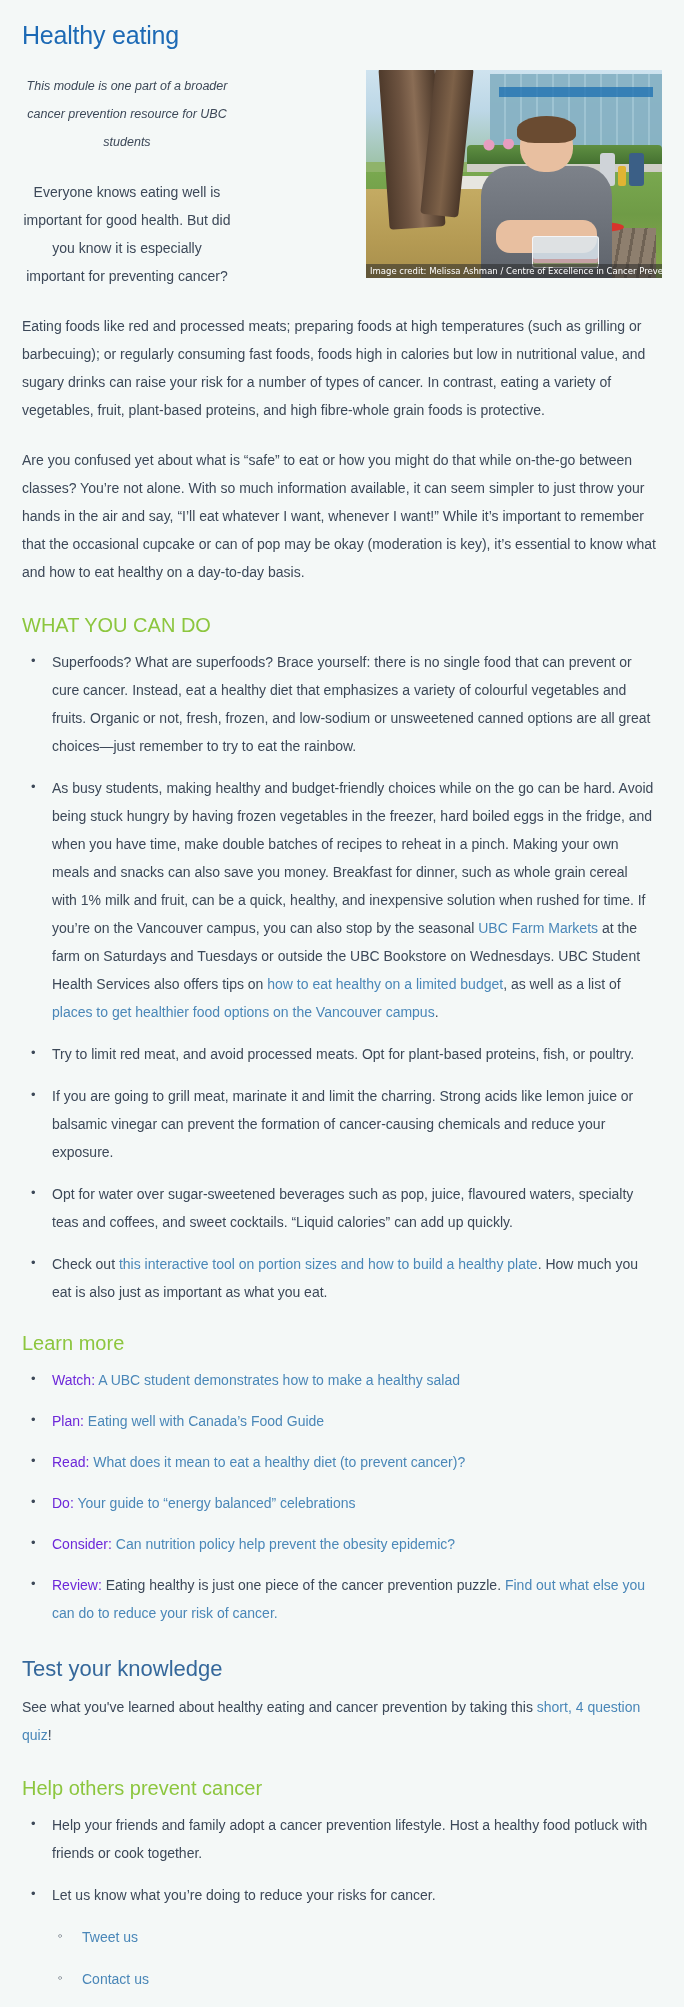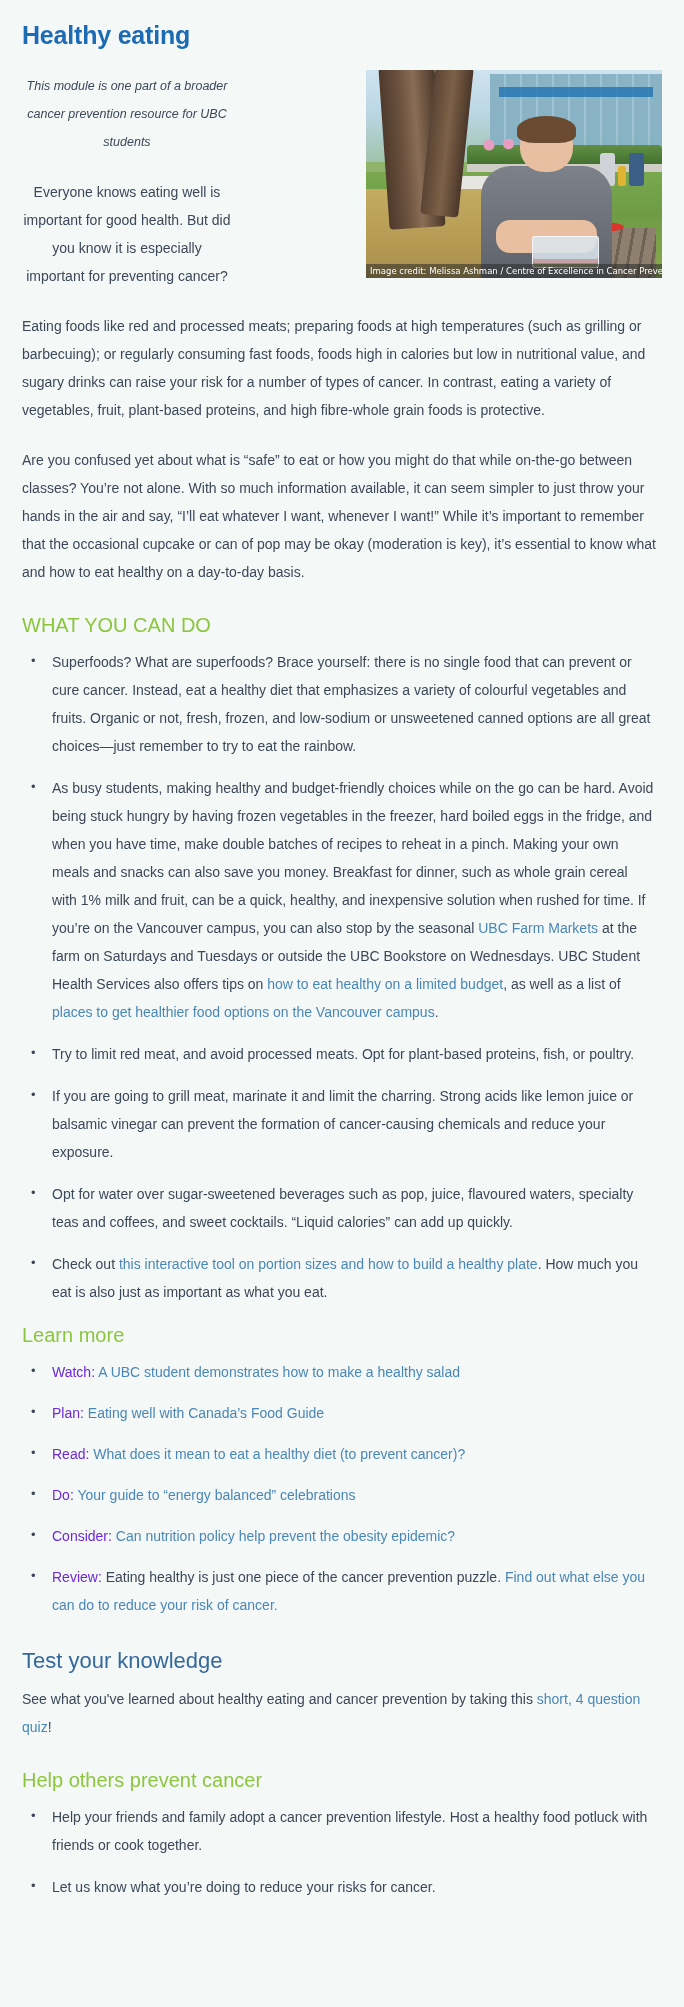--- a/index.html
+++ b/index.html
@@ -18,33 +18,33 @@
     width: 684px;
     box-sizing: border-box;
     padding: 14px 22px 24px 22px;
     position: relative;
   }
 
   
   .page-title {
     color: #1d6ab5;
     font-size: 25px;
-    font-weight: bold;
+    font-weight: normal;
     line-height: 1.2;
     margin: 6px 0 14px 0;
     letter-spacing: -0.2px;
   }
   .h-green {
     color: #8cc63e;
     font-size: 20px;
     font-weight: normal;
     line-height: 1.3;
     margin: 26px 0 10px 0;
   }
-  .h-green.tight { margin-top: 16px; }
+  .h-green.tight { margin-top: 24px; }
   .h-blue {
     color: #35689b;
     font-size: 22px;
     font-weight: normal;
     line-height: 1.3;
     margin: 28px 0 9px 0;
   }
 
   
   .intro {
@@ -327,14 +327,18 @@
     </ul>
 
   <h3 class="h-blue">Test your knowledge</h3>
   <p class="body" style="margin-top:4px" id="quiz-para"><span>See what you've learned about healthy eating and cancer prevention by taking this </span><a class="link">short, 4 question quiz</a><span>!</span></p>
 
   <h2 class="h-green">Help others prevent cancer</h2>
   <ul class="bullets" id="help-list">
       <li><span>Help your friends and family adopt a cancer prevention lifestyle. Host a healthy food potluck with friends or cook together.</span></li>
       <li><span>Let us know what you’re doing to reduce your risks for cancer.</span></li>
     </ul>
+  <ul class="sub" id="help-sub-list">
+      <li><a class="link">Tweet us</a></li>
+      <li><a class="link">Contact us</a></li>
+    </ul>
 
 </div>
 
 </body></html>

